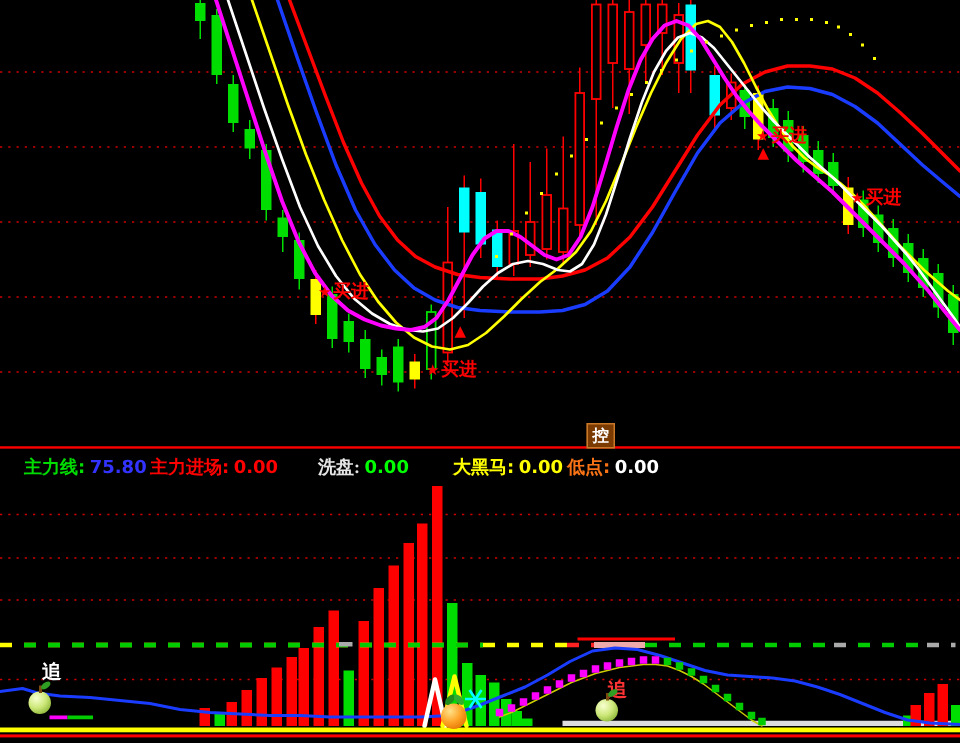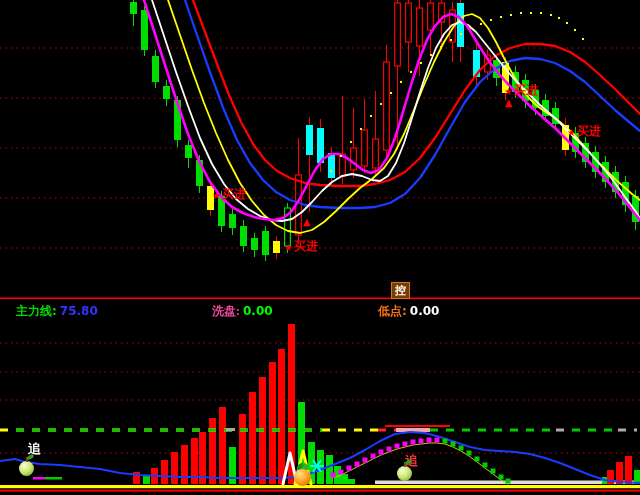--- a/index.html
+++ b/index.html
@@ -246,22 +246,28 @@
     </svg>
 
   <div style="position:absolute;left:0;top:0;width:640px;height:296px;z-index:2;"></div>
   <div style="position:absolute;left:0;top:320px;width:640px;height:170px;z-index:2;"></div>
 
   <div class="tab">控</div>
 
   <div class="ind ind-1">
     <span style="color: rgb(0, 221, 0);">主力线:</span><span style="color: rgb(51, 51, 255);">75.80</span>
   </div>
+  <div class="ind ind-2">
+    <span style="color: rgb(255, 0, 0);">主力进场:</span><span style="color: rgb(255, 0, 0);">0.00</span>
+  </div>
   <div class="ind ind-3">
-    <span style="color: #ec4899; font-family: Liberation Serif, serif;">洗盘:</span><span style="color: rgb(0, 255, 0);">0.00</span>
+    <span style="color: #e5e5e5; font-family: Liberation Serif, serif;">洗盘:</span><span style="color: rgb(0, 255, 0);">0.00</span>
+  </div>
+  <div class="ind ind-4">
+    <span style="color: rgb(255, 255, 0);">大黑马:</span><span style="color: rgb(255, 255, 0);">0.00</span>
   </div>
   <div class="ind ind-5">
     <span style="color: #f97316;">低点:</span><span style="color: rgb(255, 255, 255);">0.00</span>
   </div>
 <div class="txt" style="left: 212px; top: 191px; color: rgb(255, 0, 0); font-size: 10px;">★</div>
     <div class="txt" style="left: 284px; top: 243px; color: rgb(255, 0, 0); font-size: 10px;">★</div>
     <div class="txt" style="left: 504px; top: 87px; color: rgb(255, 0, 0); font-size: 10px;">★</div>
     <div class="txt" style="left: 567px; top: 128px; color: rgb(255, 0, 0); font-size: 10px;">★</div>
     <div class="txt" style="left: 303px; top: 217px; color: rgb(255, 0, 0); font-size: 10px;">▲</div>
     <div class="txt" style="left: 505px; top: 98px; color: rgb(255, 0, 0); font-size: 10px;">▲</div>

